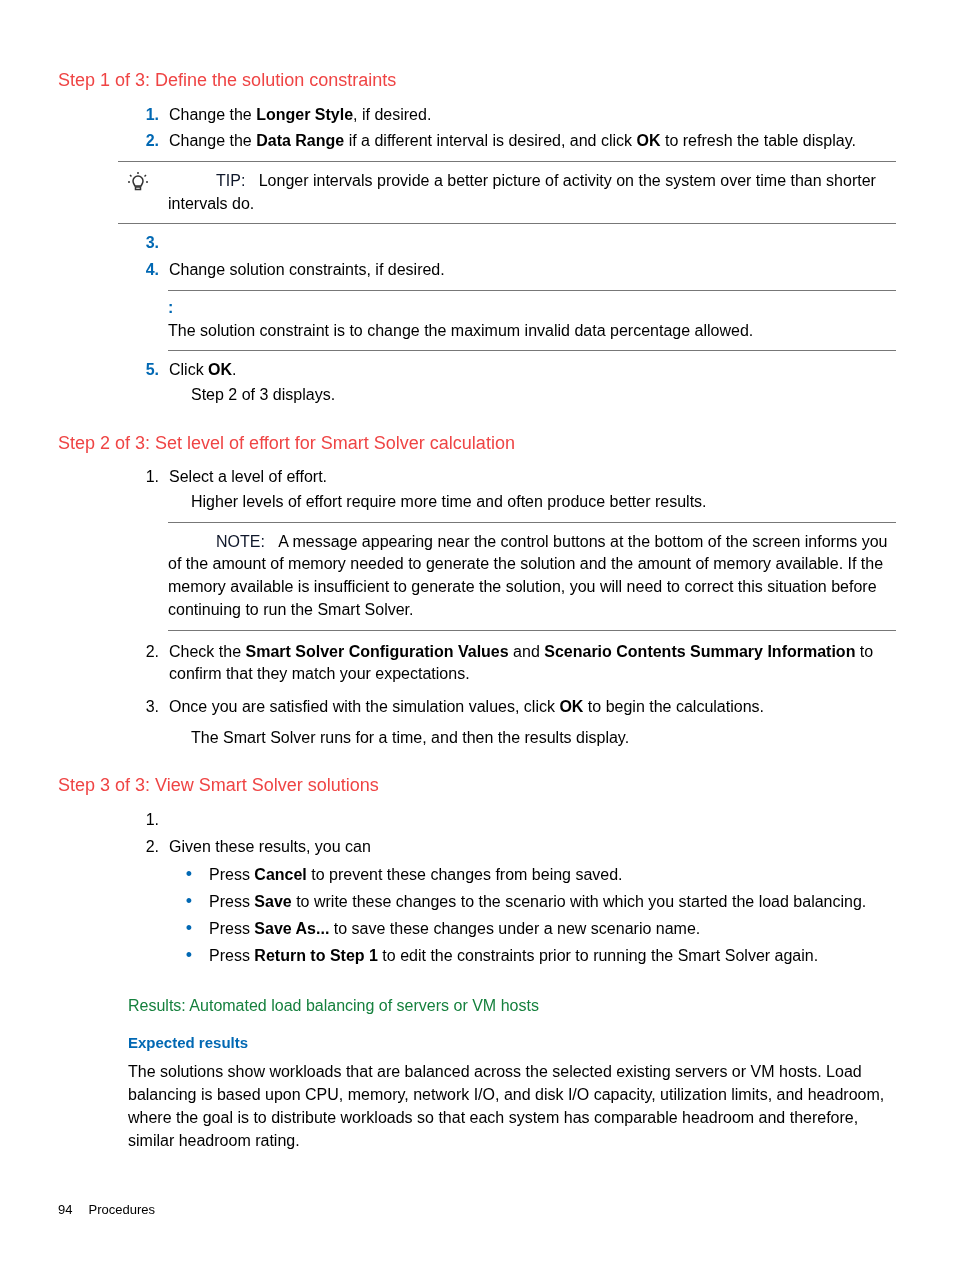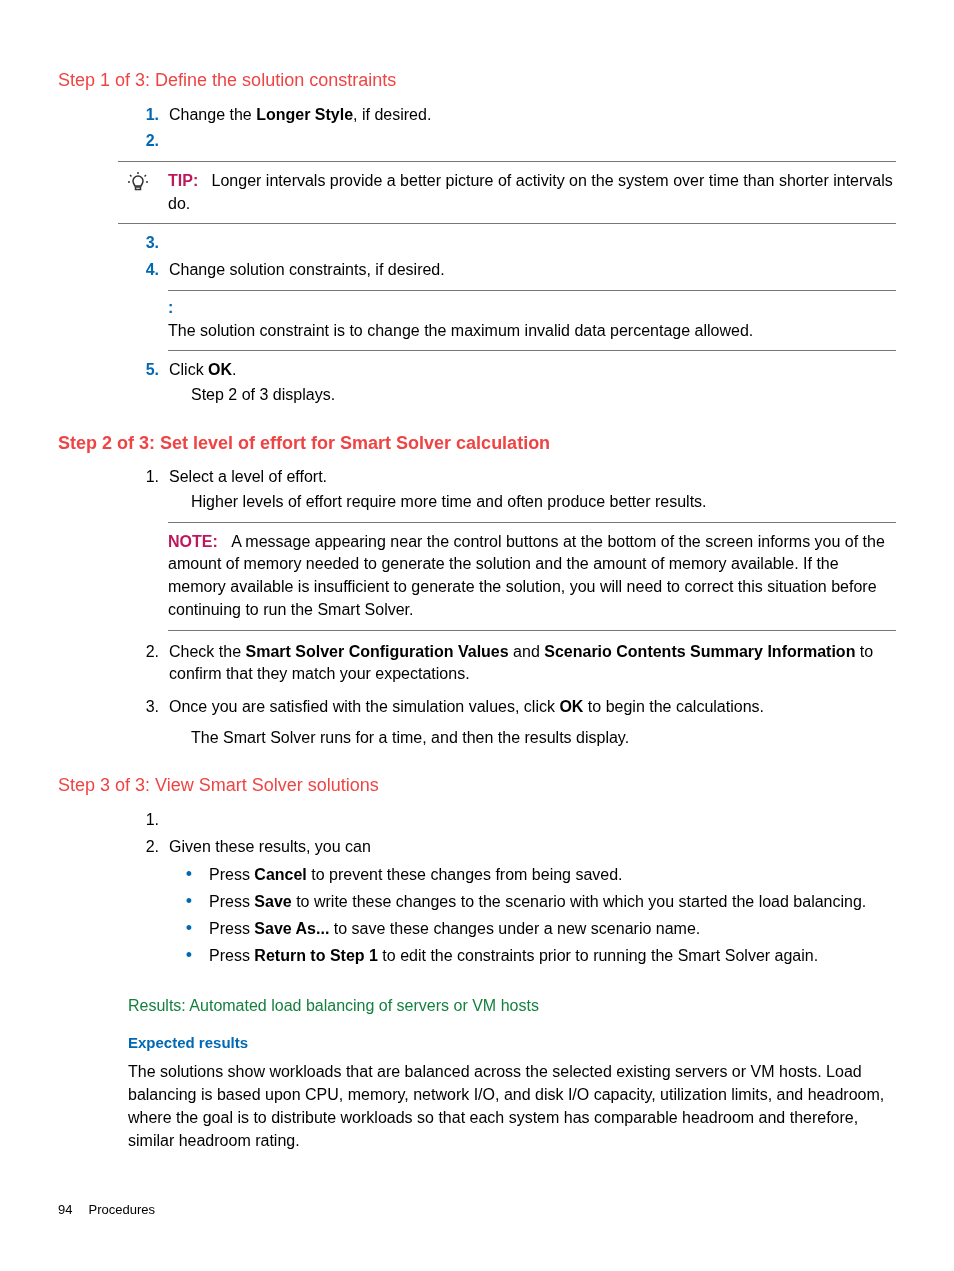--- a/index.html
+++ b/index.html
@@ -42,21 +42,21 @@
   .tip-box, .note-box {
     margin: 8px 0 8px 60px;
     border-top: 1px solid #777;
     border-bottom: 1px solid #777;
     padding: 8px 0 8px 0;
     display: flex;
   }
   .tip-icon-col { width: 40px; flex-shrink:0; text-align:center; padding-top:2px;}
   .tip-icon { fill: #333; }
   .tip-body { flex: 1; margin-left: 10px; }
-  .tip-label, .note-label { color: #be185d; font-weight: bold; }
+  .tip-label, .note-label { color: #0f172a; font-weight: normal; margin-left: 48px; }
   .colon-box {
     margin: 8px 0 8px 110px;
     border-top: 1px solid #777;
     border-bottom: 1px solid #777;
     padding: 6px 0 8px 0;
   }
   .colon-lbl { color: #0168b3; font-weight: bold; }
   .note-flat {
     margin: 8px 0 8px 110px;
     border-top: 1px solid #777;
@@ -77,20 +77,21 @@
 <body>
 
 <div class="h2">Step 1 of 3: Define the solution constraints</div>
 <div class="ol-main">
   <div class="li-main">
     <div class="li-num-blue">1.</div>
     <div class="li-body"><span>Change the </span><span class="bold">Longer Style</span><span>, if desired.</span></div>
   </div>
   <div class="li-main">
     <div class="li-num-blue">2.</div>
+    <div class="li-body"><span>Change the </span><span class="bold">Data Range</span><span> if a different interval is desired, and click </span><span class="bold">OK</span><span> to refresh the table display.</span></div>
   </div>
 </div>
 
 <div class="tip-box">
   <div class="tip-icon-col">
     <svg width="24" height="24" viewBox="0 0 24 24">
         <g class="tip-icon">
           <path d="M12 4 a5 5 0 0 1 5 5 c0 2.2-1.3 3.5-2 5 h-6 c-0.7-1.5-2-2.8-2-5 a5 5 0 0 1 5-5 z" fill="none" stroke="#333" stroke-width="1.5"></path>
           <rect x="9.5" y="15" width="5" height="2.5" fill="none" stroke="#333" stroke-width="1.5"></rect>
           <line x1="12" y1="0" x2="12" y2="2" stroke="#333" stroke-width="1.5"></line>
@@ -124,21 +125,21 @@
 <div class="ol-main">
   <div class="li-main">
     <div class="li-num-blue">5.</div>
     <div class="li-body">
       <span>Click </span><span class="bold">OK</span><span>.</span>
       <div class="sub">Step 2 of 3 displays.</div>
     </div>
   </div>
 </div>
 
-<div class="h2" style="margin-top:24px;font-weight:bold;">Step 2 of 3: Set level of effort for Smart Solver calculation</div>
+<div class="h2" style="margin-top:24px;">Step 2 of 3: Set level of effort for Smart Solver calculation</div>
 <div class="ol-main">
   <div class="li-main">
     <div class="li-num-black">1.</div>
     <div class="li-body">
       <span>Select a level of effort.</span>
       <div class="sub">Higher levels of effort require more time and often produce better results.</div>
     </div>
   </div>
 </div>
 

